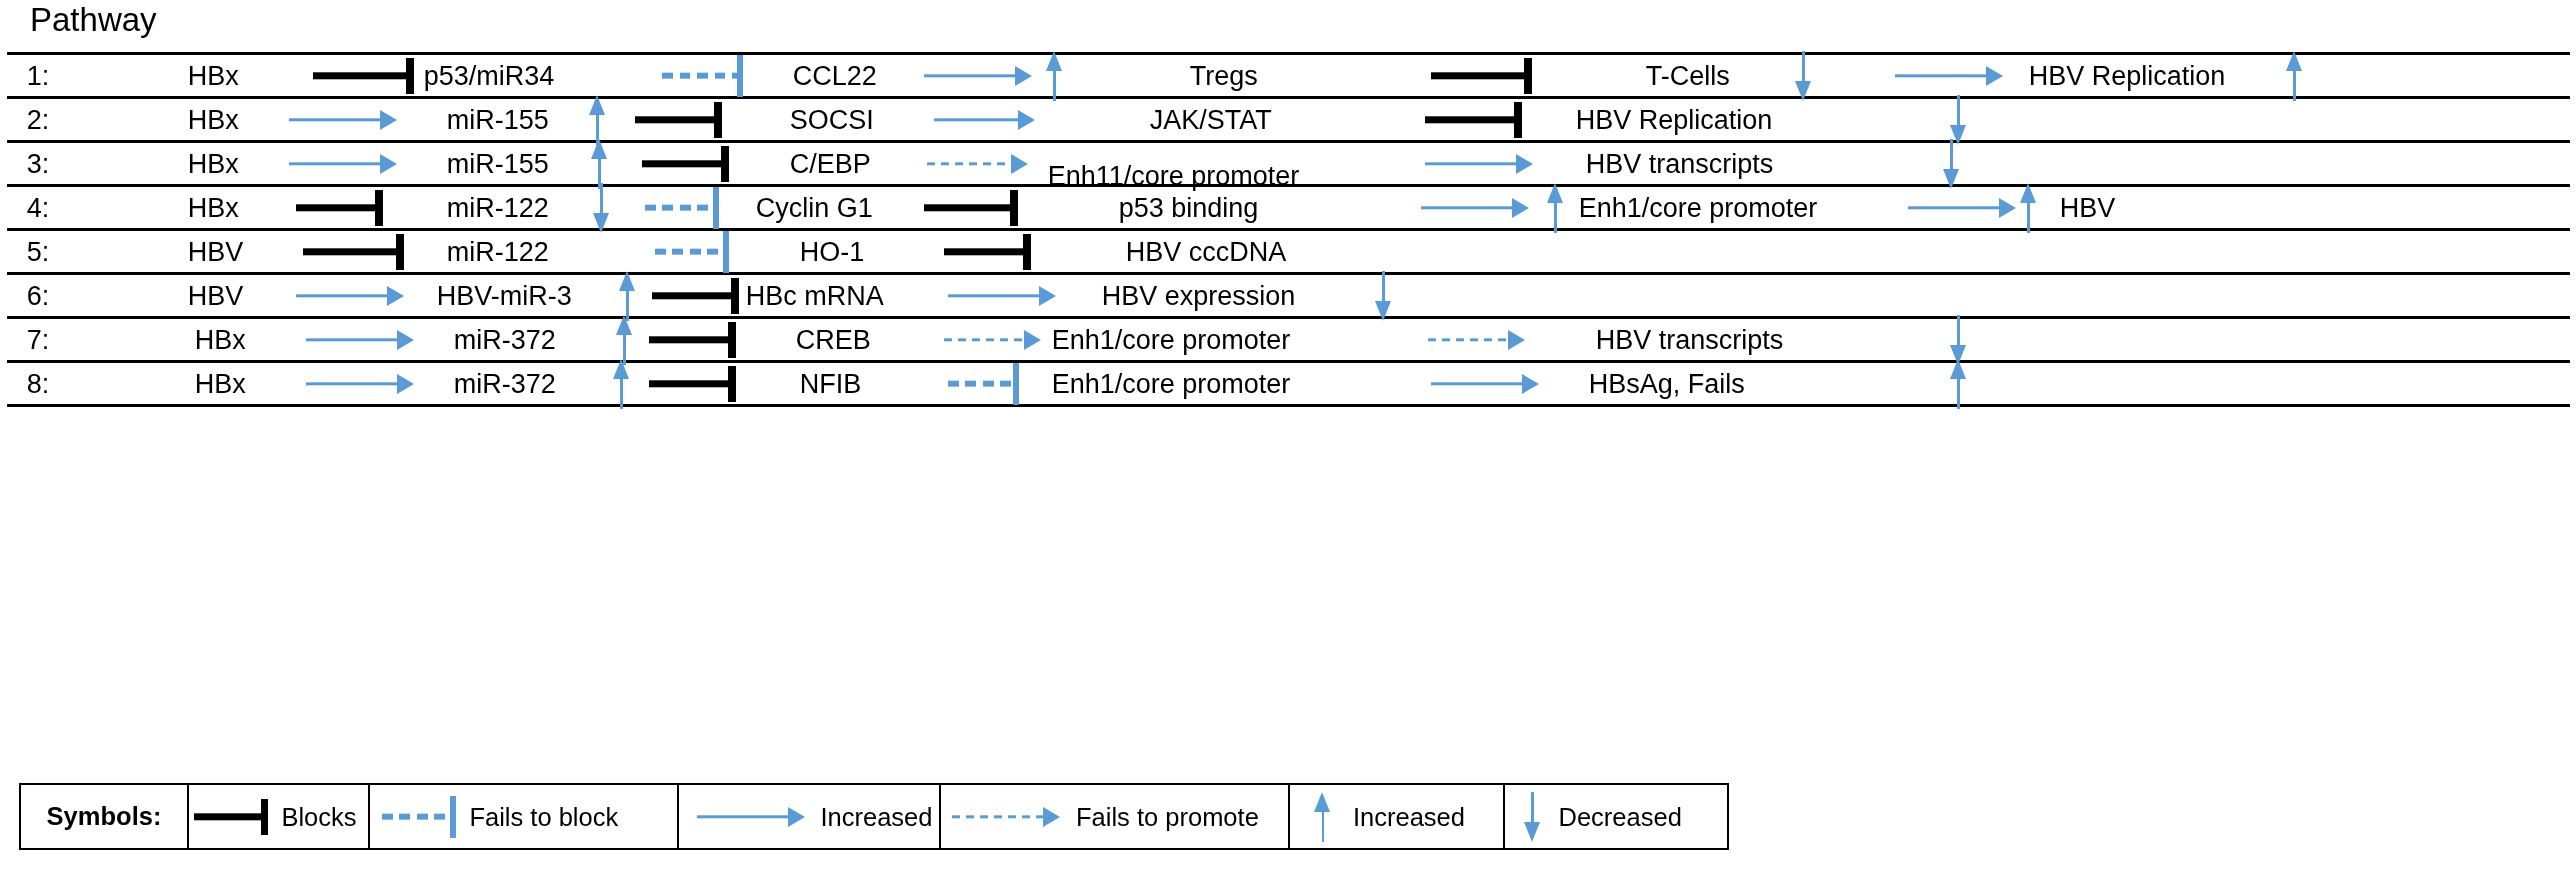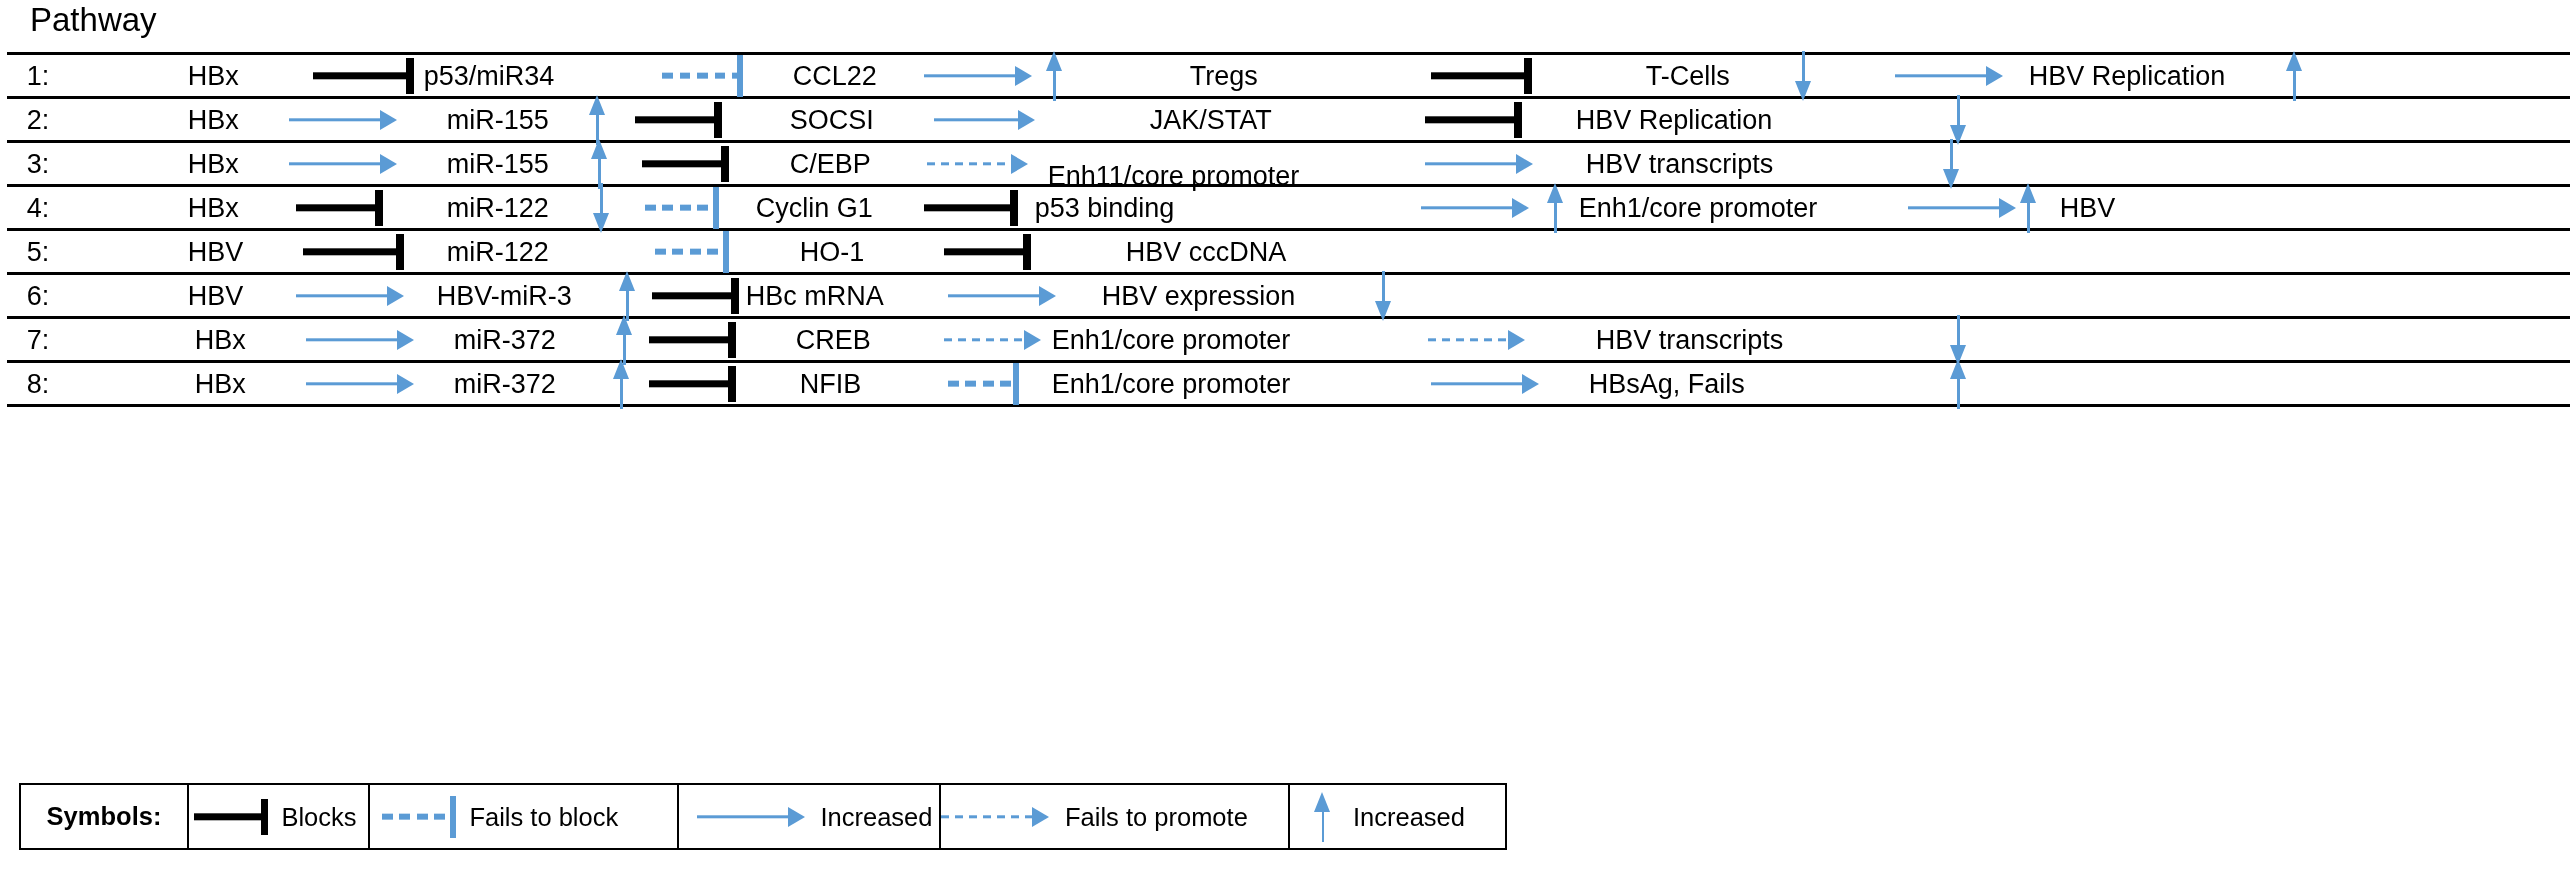--- a/index.html
+++ b/index.html
@@ -393,21 +393,21 @@
       </div>
       <div class="failblock" style="left:638px; width:74px;">
         <div class="stem" style="width:74px;"></div>
           <div class="bar"></div>
       </div>
       <div class="lbl" style="left:749px;">Cyclin G1</div>
       <div class="blocks" style="left:917px; width:94px;">
         <div class="stem" style="width:94px;"></div>
           <div class="bar"></div>
       </div>
-      <div class="lbl" style="left:1028px;">p53 binding</div>
+      <div class="lbl" style="left:1112px;">p53 binding</div>
       <div class="promotes" style="left:1414px; width:108px;">
         <div class="shaft" style="width:93px;"></div>
           <div class="head"></div>
       </div>
       <div class="uparrow" style="left:1539px;">
         <div class="shaft"></div>
           <div class="head"></div>
       </div>
       <div class="lbl" style="left:1572px;">Enh1/core promoter</div>
       <div class="promotes" style="left:1901px; width:108px;">
@@ -560,33 +560,40 @@
     </div>
 
     <div class="legend-cell" style="width:262px; padding-left:17.5px;">
       <div class="legend-sym" style="width:108px; height:20px; position:relative;">
         <div style="position:absolute;left:0;top:50%;transform:translateY(-50%);width:93px;height:3.4px;background:#5B9BD5;"></div>
         <div style="position:absolute;right:0;top:50%;transform:translateY(-50%);width:0;height:0;border-top:10px solid transparent;border-bottom:10px solid transparent;border-left:17.5px solid #5B9BD5;"></div>
       </div>
       <span class="legend-label" style="margin-left:16px;">Increased</span>
     </div>
 
-    <div class="legend-cell" style="width:349px; padding-left:0;">
+    <div class="legend-cell" style="width:349px; padding-left:11px;">
       <div class="legend-sym" style="width:108px; height:20px; position:relative;">
         <div style="position:absolute;left:0;top:50%;transform:translateY(-50%);width:93px;height:3.4px;background-image:repeating-linear-gradient(to right,#5B9BD5 0px,#5B9BD5 8px,rgba(0,0,0,0) 8px,rgba(0,0,0,0) 14px);"></div>
         <div style="position:absolute;right:0;top:50%;transform:translateY(-50%);width:0;height:0;border-top:10px solid transparent;border-bottom:10px solid transparent;border-left:17.5px solid #5B9BD5;"></div>
       </div>
       <span class="legend-label" style="margin-left:16px;">Fails to promote</span>
     </div>
 
     <div class="legend-cell" style="width:215px; padding-left:23px;">
       <div class="legend-sym" style="width:20px; height:50px; position:relative;">
         <div style="position:absolute;left:50%;margin-left:-1.3px;bottom:0;width:2.7px;height:38px;background:#5B9BD5;"></div>
         <div style="position:absolute;left:50%;margin-left:-8.7px;top:0;width:0;height:0;border-left:8.7px solid transparent;border-right:8.7px solid transparent;border-bottom:20px solid #5B9BD5;"></div>
       </div>
       <span class="legend-label" style="margin-left:20px;">Increased</span>
     </div>
 
+    <div class="legend-cell" style="width:222px; padding-left:17.5px;">
+      <div class="legend-sym" style="width:20px; height:50px; position:relative;">
+        <div style="position:absolute;left:50%;margin-left:-1.3px;top:0;width:2.7px;height:38px;background:#5B9BD5;"></div>
+        <div style="position:absolute;left:50%;margin-left:-8.7px;bottom:0;width:0;height:0;border-left:8.7px solid transparent;border-right:8.7px solid transparent;border-top:20px solid #5B9BD5;"></div>
+      </div>
+      <span class="legend-label" style="margin-left:16px;">Decreased</span>
+    </div>
 
   </div>
 
 </div>
 
 
 </body></html>

